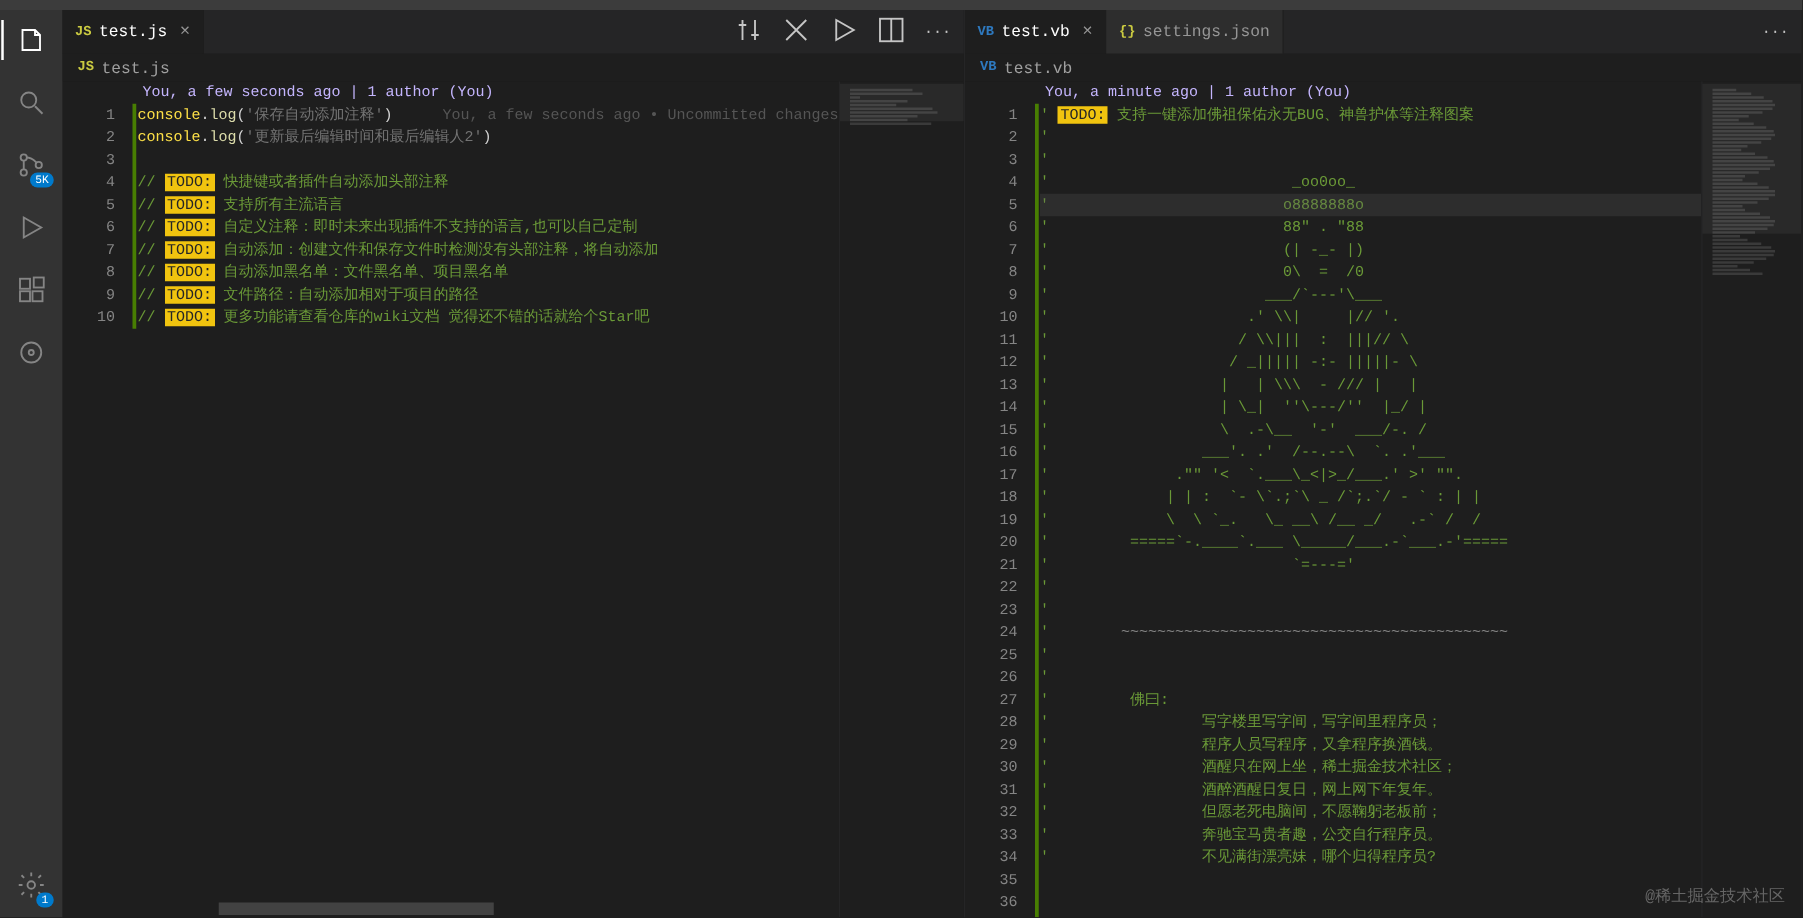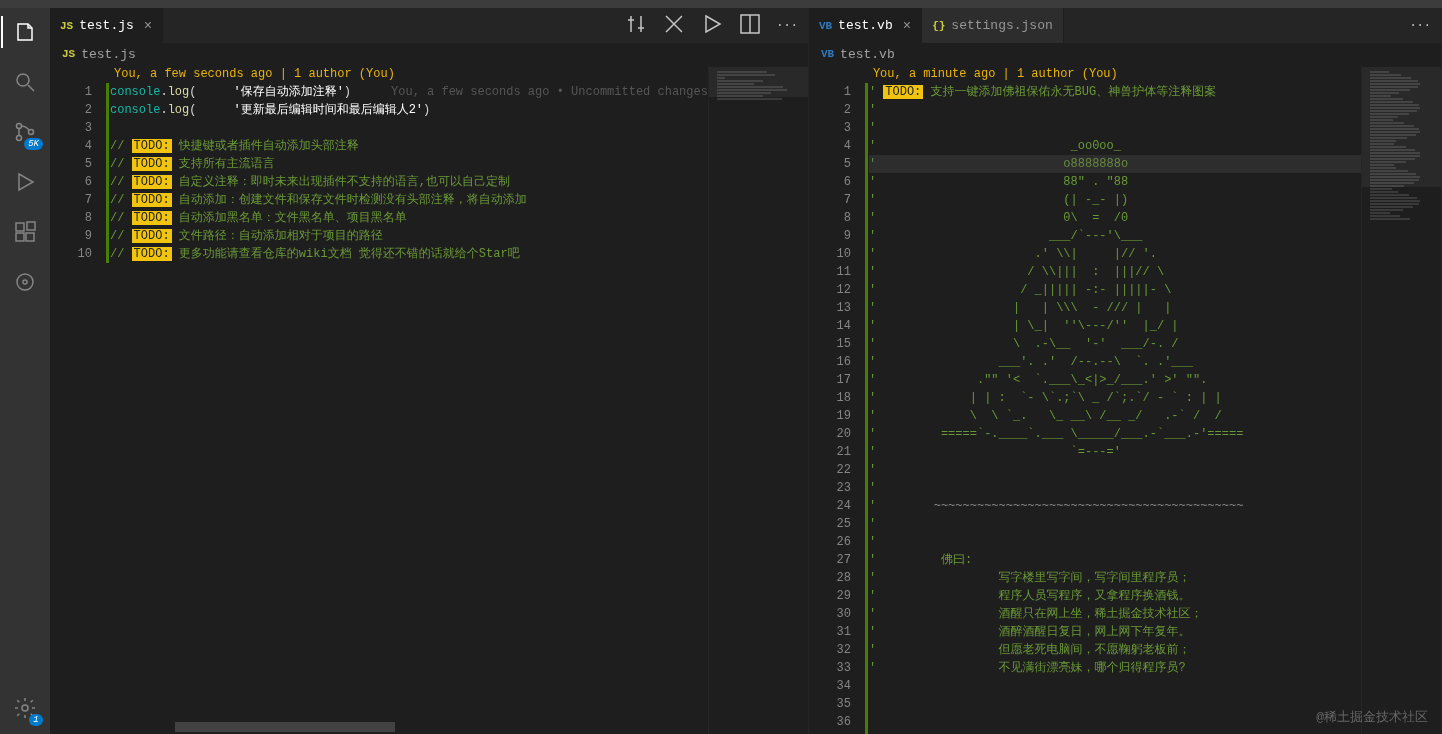--- a/index.html
+++ b/index.html
@@ -29,21 +29,20 @@
   align-items: center;
   padding-top: 8px;
   gap: 18px;
   justify-content: space-between;
 }
 .activity-top, .activity-bottom {
   display: flex;
   flex-direction: column;
   align-items: center;
   gap: 18px;
-  font-style: italic;
 }
 .activity-bottom { padding-bottom: 10px; }
 .activity-icon {
   width: 48px;
   height: 32px;
   display: flex;
   align-items: center;
   justify-content: center;
   color: #858585;
   cursor: pointer;
@@ -142,30 +141,30 @@
   flex: 1;
   background: #1e1e1e;
   font-size: 12px;
   line-height: 18px;
   position: relative;
 }
 .gitlens-line {
   display: flex;
   gap: 8px;
   padding: 0 4px;
-  color: #eab308;
+  color: #c4b5fd;
   font-size: 12px;
   line-height: 18px;
   height: 18px;
 }
 .codeline { height: 18px; line-height: 18px; white-space: pre; }
-.kw-console { color: #14b8a6; }
+.kw-console { color: #fde047; }
 .kw-log { color: #dcdcaa; }
 .paren { color: #d4d4d4; }
-.str { color: #ffffff; margin-left: 37px; }
+.str { color: #737373; }
 .cmt { color: #6a9937; }
 .todo {
   background: #f1c40f;
   color: #252526;
   padding: 0 2px;
 }
 .inline-blame { color: #555; margin-left: 40px; }
 .tilde { color: #898989; }
 .decoration-bar {
   position: absolute;
@@ -455,20 +454,21 @@
               <div class="codeline"><span class="cmt">'</span> <span class="cmt"></span></div>
               <div class="codeline"><span class="cmt">'</span> <span class="tilde">       ~~~~~~~~~~~~~~~~~~~~~~~~~~~~~~~~~~~~~~~~~~~</span></div>
               <div class="codeline"><span class="cmt">'</span> <span class="cmt"></span></div>
               <div class="codeline"><span class="cmt">'</span> <span class="cmt"></span></div>
               <div class="codeline"><span class="cmt">'</span> <span class="cmt">        佛曰:</span></div>
               <div class="codeline"><span class="cmt">'</span> <span class="cmt">                写字楼里写字间，写字间里程序员；</span></div>
               <div class="codeline"><span class="cmt">'</span> <span class="cmt">                程序人员写程序，又拿程序换酒钱。</span></div>
               <div class="codeline"><span class="cmt">'</span> <span class="cmt">                酒醒只在网上坐，稀土掘金技术社区；</span></div>
               <div class="codeline"><span class="cmt">'</span> <span class="cmt">                酒醉酒醒日复日，网上网下年复年。</span></div>
               <div class="codeline"><span class="cmt">'</span> <span class="cmt">                但愿老死电脑间，不愿鞠躬老板前；</span></div>
+              <div class="codeline"><span class="cmt">'</span> <span class="cmt">                奔驰宝马贵者趣，公交自行程序员。</span></div>
               <div class="codeline"><span class="cmt">'</span> <span class="cmt">                不见满街漂亮妹，哪个归得程序员?</span></div>
             </div>
         </div>
         <div class="minimap" style="width:80px;">
           <div class="minimap-blocks" id="right-mm">
               <div class="minimap-line" style="width: 30%;"></div>
               <div class="minimap-line" style="width: 49.4709%;"></div>
               <div class="minimap-line" style="width: 65.8678%;"></div>
               <div class="minimap-line" style="width: 76.602%;"></div>
               <div class="minimap-line" style="width: 79.9787%;"></div>

